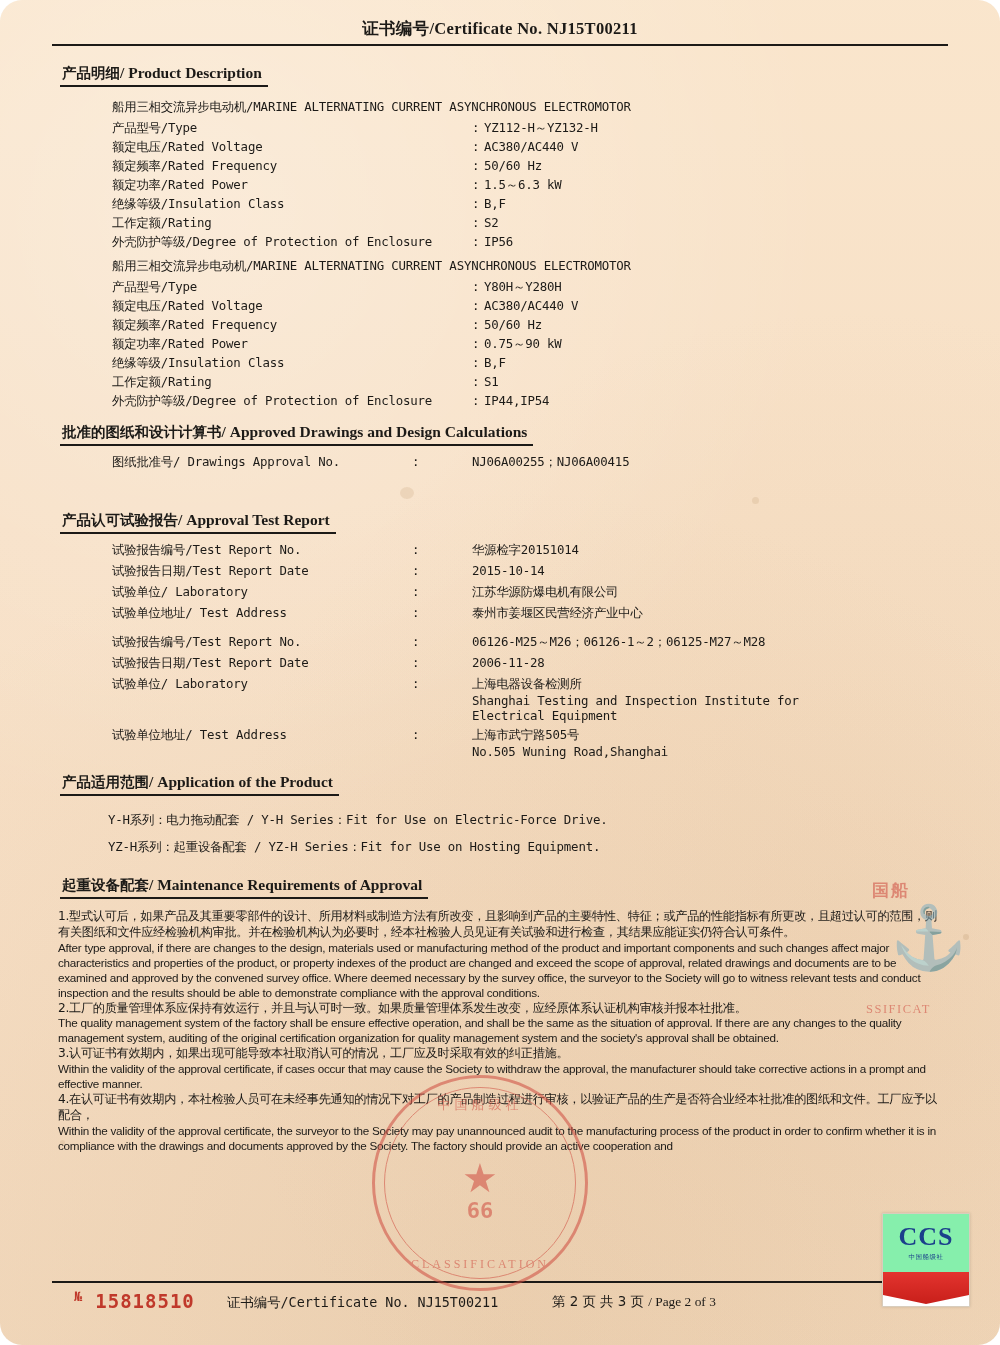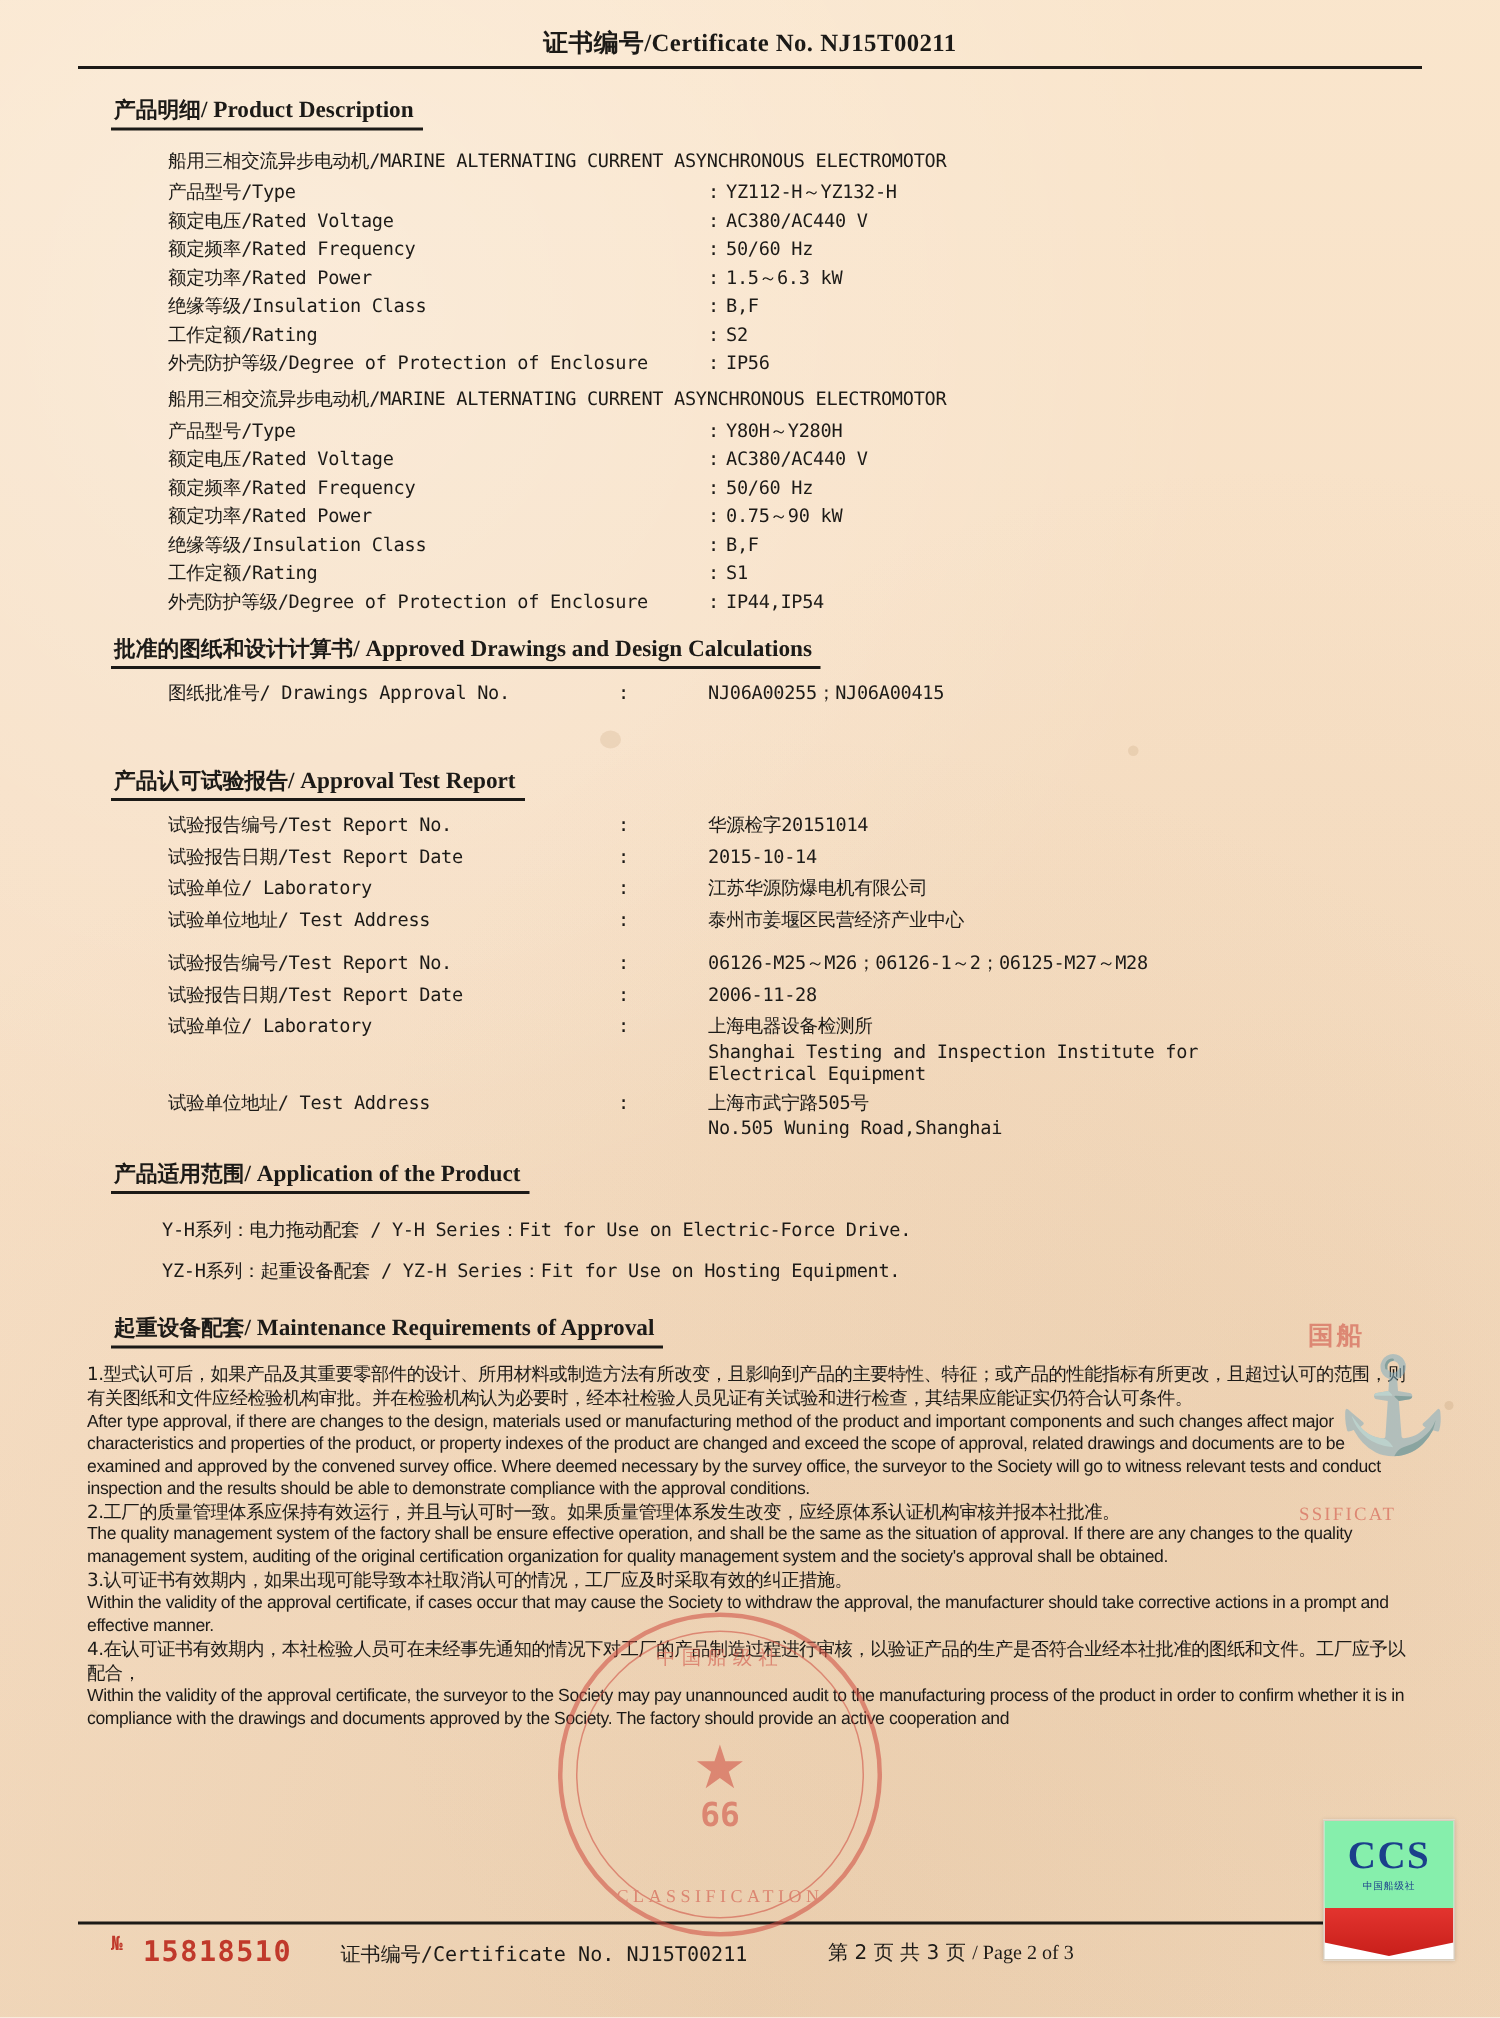--- a/index.html
+++ b/index.html
@@ -10,20 +10,21 @@
   .page {
     position: relative;
     width: 1000px;
     height: 1345px;
     background: #f7e2c8;
     background-image:
       linear-gradient(180deg, rgba(250,230,205,0.9) 0%, rgba(247,224,198,0.9) 35%, rgba(246,222,196,0.95) 70%, rgba(243,218,190,0.95) 100%);
     font-family: "Liberation Serif", serif;
     color: #1c1a17;
     overflow: hidden;
+    border-radius: 22px;
   }
   
   .page::before {
     content: "";
     position: absolute;
     inset: 0;
     background:
       radial-gradient(circle at 20% 15%, rgba(255,255,255,0.28), rgba(255,255,255,0) 45%),
       radial-gradient(circle at 85% 70%, rgba(214,173,126,0.18), rgba(255,255,255,0) 50%),
       radial-gradient(circle at 50% 100%, rgba(200,160,115,0.20), rgba(255,255,255,0) 60%);
@@ -66,21 +67,21 @@
     position: relative;
     margin: 0 52px;
     padding-top: 6px;
   }
   .section-head {
     display: inline-block;
     font-size: 15.5px;
     font-weight: bold;
     padding: 2px 6px 2px 2px;
     border-bottom: 2px solid #1c1a17;
-    margin: 10px 0 6px 22px;
+    margin: 10px 0 6px 8px;
     font-family: "Liberation Serif", serif;
   }
   .section-head .cn { font-family: "DejaVu Sans", sans-serif; font-size: 14.5px; font-weight: bold;}
   .section-head .en { font-family: "Liberation Serif", serif; font-size: 15.5px; font-weight: bold;}
 
   .prod-title {
     font-family: "DejaVu Sans Mono", monospace;
     font-size: 12.4px;
     margin: 6px 0 3px 60px;
     letter-spacing: -0.2px;

